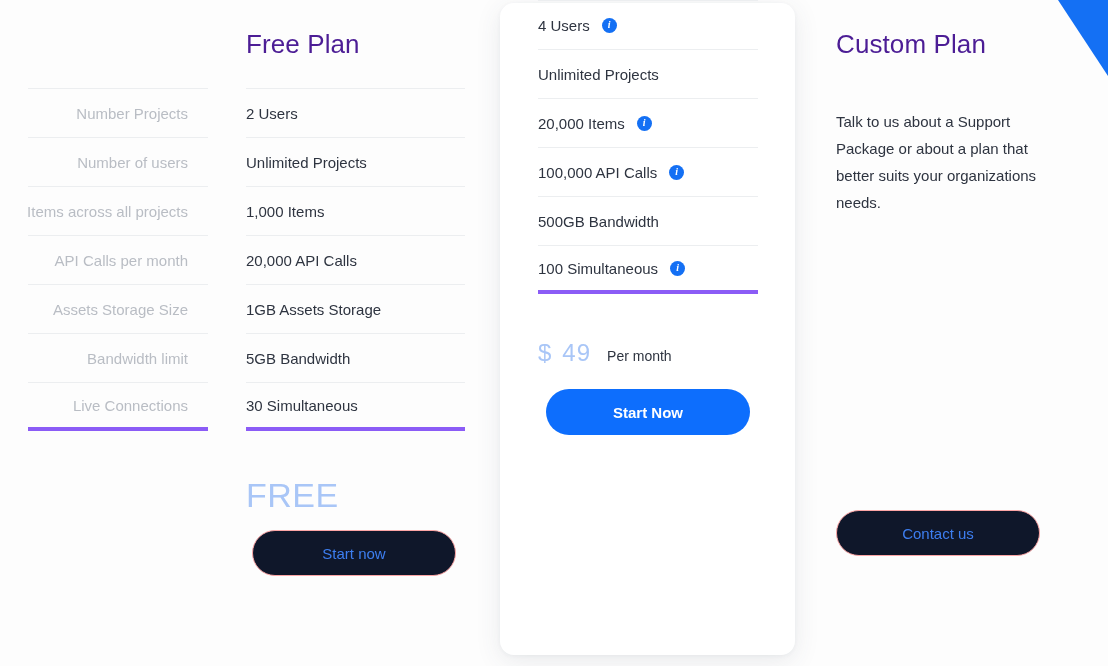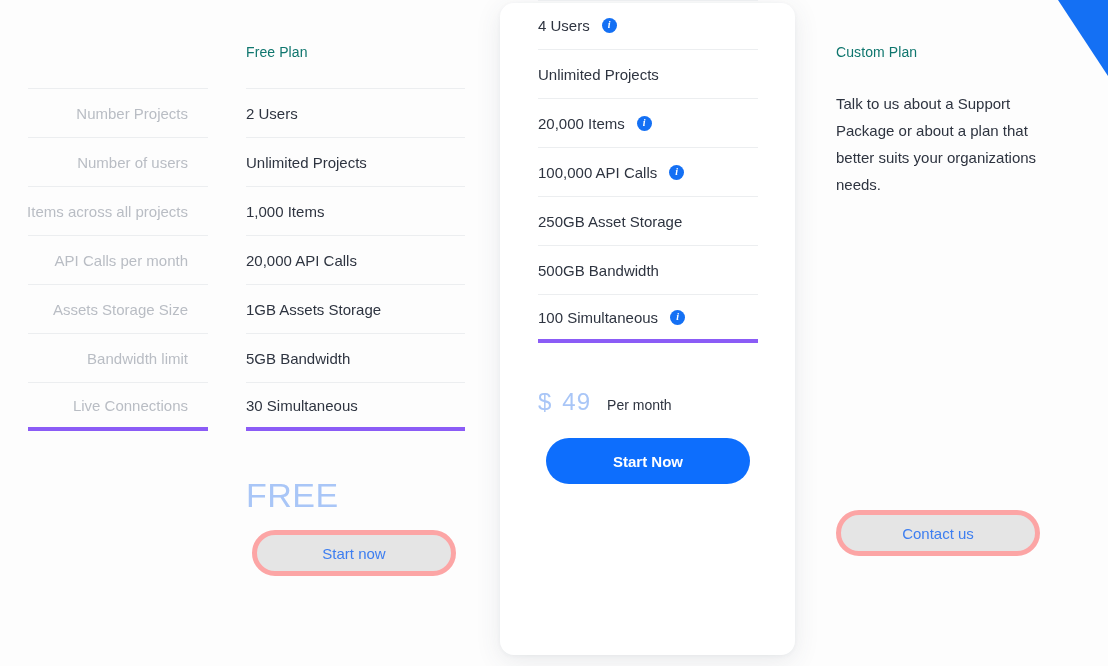--- a/index.html
+++ b/index.html
@@ -62,22 +62,22 @@
 
   
   .plan-header {
     height: 88px;
     display: flex;
     align-items: flex-end;
     box-sizing: border-box;
     padding-bottom: 28px;
   }
   .plan-title {
-    font-size: 14px;
-    color: #0f766e;
+    font-size: 26px;
+    color: #4c1d95;
     font-weight: 400;
     letter-spacing: 0.1px;
     white-space: nowrap;
     text-align: center;
   }
   .header-spacer { height: 88px; }
 
   
   .rows { display: block; }
 
@@ -154,42 +154,42 @@
     justify-content: center;
     box-sizing: border-box;
     border-radius: 26px;
     font-size: 15px;
     cursor: pointer;
     user-select: none;
   }
   .btn-outline {
     width: 204px;
     height: 46px;
-    border: 5px solid #fca5a5;
-    background: #e5e5e5;
+    border: 1px solid #fca5a5;
+    background: #0f172a;
     color: #3d7ef0;
   }
   .btn-solid {
     width: 204px;
     height: 46px;
     border: none;
     background: #0d6efd;
     color: #ffffff;
     font-weight: bold;
   }
   .btn-wrap-free   { margin-top: 10px; margin-left: 6px; }
   .btn-wrap-basic  { margin-top: 6px;  margin-left: 8px; }
 
   
   .custom-desc {
     font-size: 15px;
     line-height: 27px;
     color: #2e3440;
     width: 222px;
-    margin-top: 2px;
+    margin-top: 20px;
   }
   .btn-wrap-custom {
     position: absolute;
     top: 510px;
     left: 36px;
   }
   .btn-contact { width: 204px; height: 46px; }
 </style>
 </head>
 <body>
@@ -275,23 +275,20 @@
       </div>
       <div class="row">
         <span>20,000 Items</span>
         <span class="info-icon">i</span>
       </div>
       <div class="row">
         <span>100,000 API Calls</span>
         <span class="info-icon">i</span>
       </div>
       <div class="row">
-        <span>250GB Asset Storage</span>
-      </div>
-      <div class="row">
         <span>500GB Bandwidth</span>
       </div>
       <div class="row">
         <span>100 Simultaneous</span>
         <span class="info-icon">i</span>
       </div>
     </div>
 
     <div class="price-area">
       <span class="price-amount">$</span>

